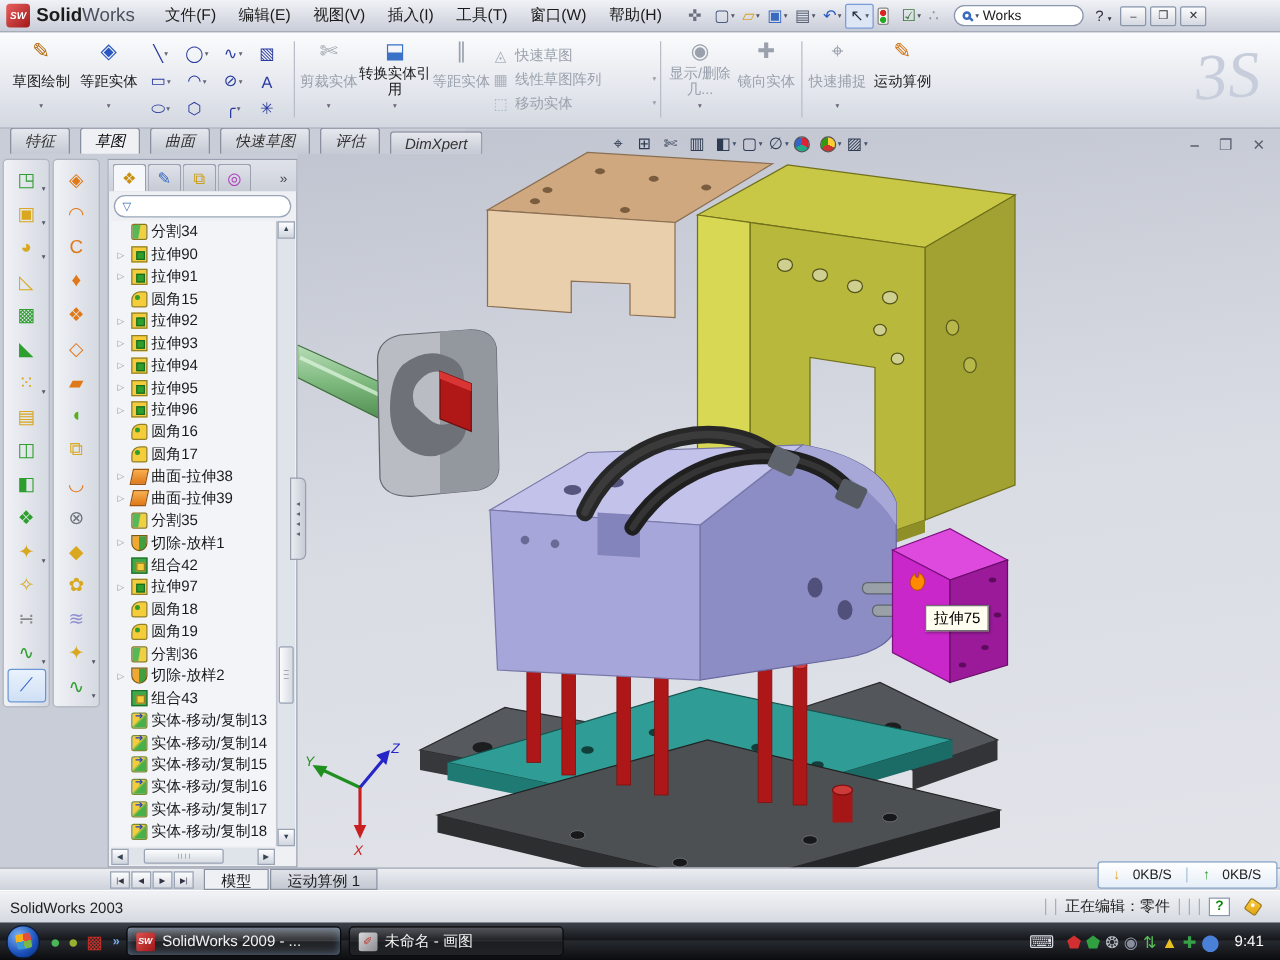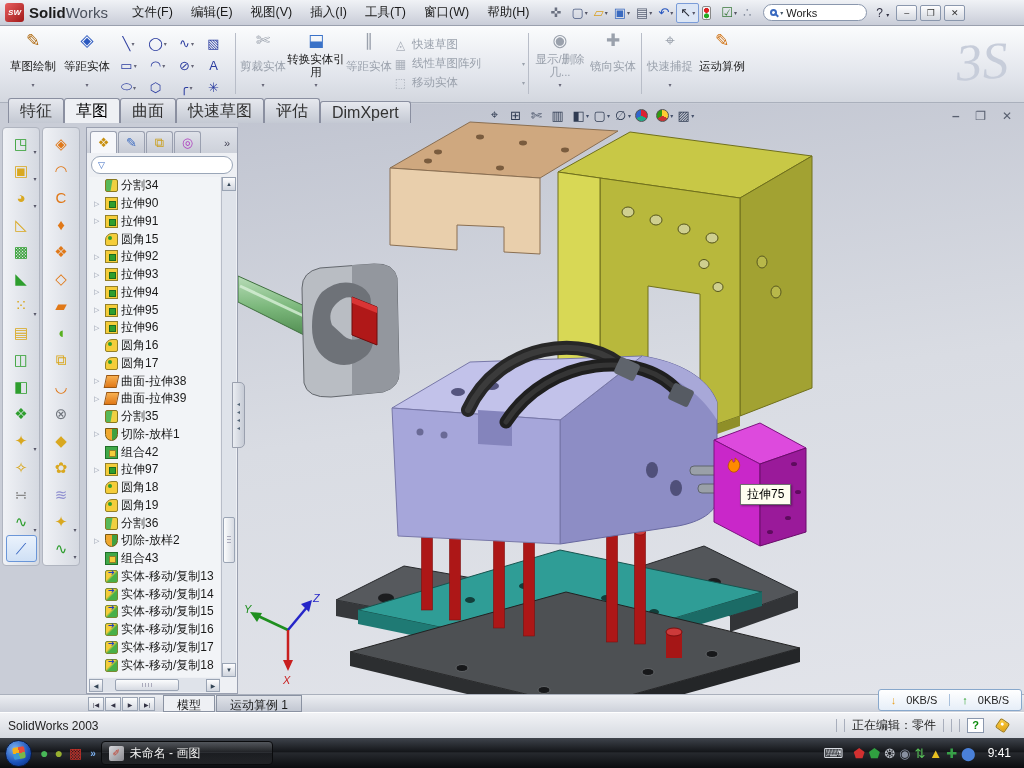--- a/index.html
+++ b/index.html
@@ -54,23 +54,23 @@
   .stack3 { width:132px; display:flex; flex-direction:column; justify-content:center; gap:4px; }
   .stackrow { display:flex; align-items:center; gap:4px; font-size:11.5px; color:#9aa1ac; white-space:nowrap; }
   .stackrow .sic { width:15px; text-align:center; color:#aab0ba; font-size:12px; }
   .stackrow .sdd { margin-left:auto; font-size:6px; }
   .wm { position:absolute; right:16px; top:32px; font-size:52px; font-style:italic;
     color:#c7cdda; font-family:"Liberation Serif","DejaVu Serif",serif; transform:rotate(-4deg); z-index:1; }
 
   
   .tabrow { left:0; top:103px; width:372px; height:20px; background:#c9cdd7; z-index:3;
     display:flex; align-items:flex-end; padding-left:8px; }
-  .rtab { padding:2px 11px 1px; margin-right:0; font-size:16px; white-space:nowrap;
+  .rtab { padding:2px 11px 1px; margin-right:8px; font-size:12px; white-space:nowrap;
     background:linear-gradient(#e6e8ee,#c4c9d3); border:1px solid #8a8fa0; border-bottom:none;
-    border-radius:3px 3px 0 0; color:#333; }
+    border-radius:3px 3px 0 0; color:#333;font-style:italic; }
   .rtab.active { background:#eef0f4; color:#000; }
 
   
   .viewport { left:238px; top:104px; width:786px; height:590px;
     background:linear-gradient(172deg,#c0c4d0,#d9dce3 50%,#e2e4ea); z-index:1; }
   .scene { position:absolute; left:0; top:0; }
   .hud { position:absolute; left:250px; top:3px; display:flex; align-items:center; gap:4px; z-index:4; }
   .hudi { display:flex; align-items:center; gap:1px; font-size:13px; color:#2f3b52; }
   .hg { min-width:13px; text-align:center; }
   .hdd { font-size:6px; color:#44506a; }
@@ -1072,20 +1072,24 @@
       </span>
     <span class="ql">
 
     <span class="qli" style="color: rgb(72, 184, 88);">●</span>
         <span class="qli" style="color: rgb(152, 176, 48);">●</span>
         <span class="qli" style="color: rgb(196, 48, 40);">▩</span>
       </span>
     <span class="qmore">»</span>
     <span style="display:flex;gap:6px">
 
+        <span class="task active">
+          <span class="ticon-sw">SW</span>
+          <span>SolidWorks 2009 - ...</span>
+        </span>
 
         <span class="task">
           <span class="ticon-paint">✐</span>
           <span>未命名 - 画图</span>
         </span>
       </span>
     <span class="traykb">⌨</span>
     <span class="tray">
 
     <span class="tri" style="color: rgb(210, 48, 48);">⬟</span>

